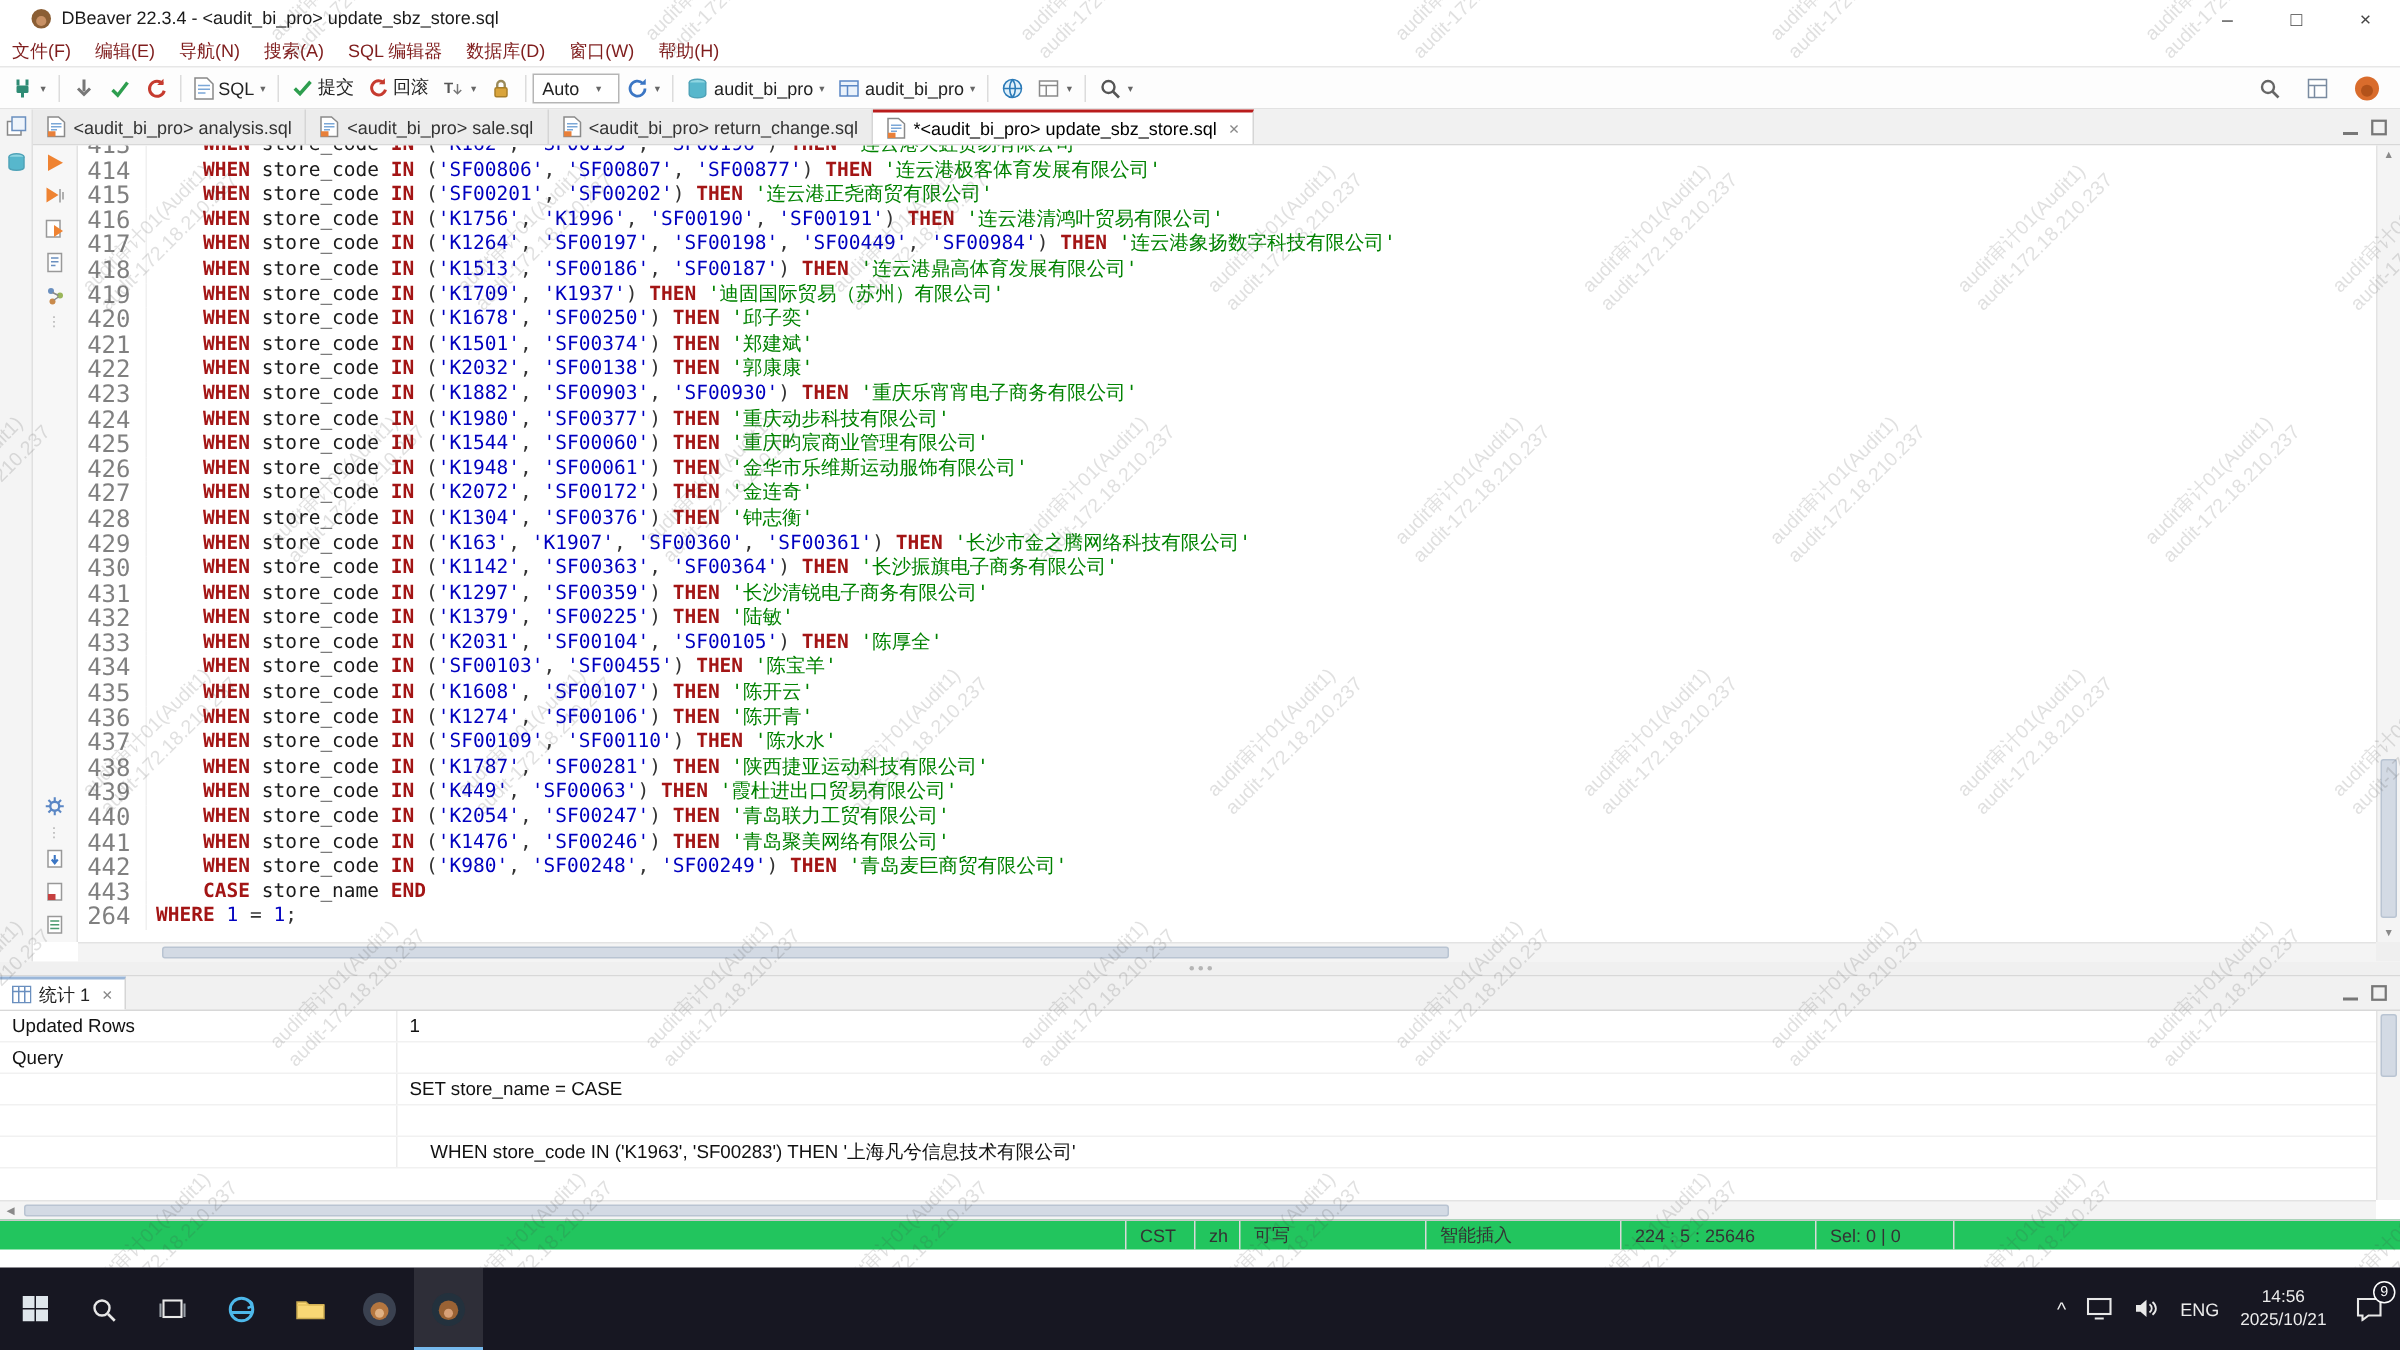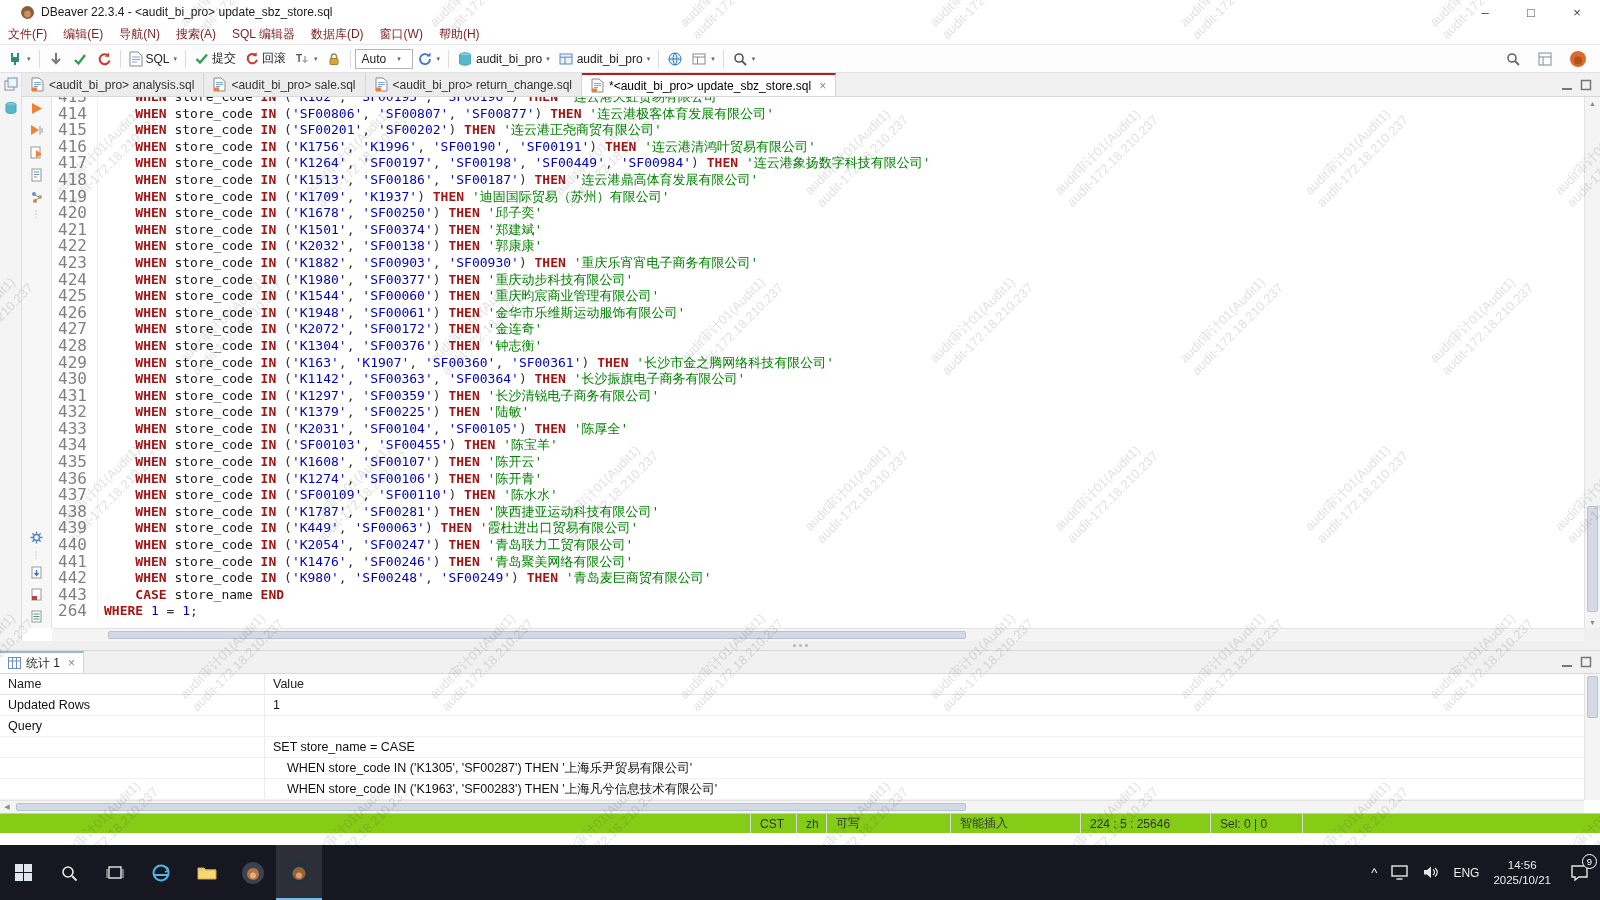--- a/index.html
+++ b/index.html
@@ -70,21 +70,21 @@
   .srow{display:flex;height:21px;line-height:20px;border-bottom:1px solid #f1f1f1}
   .srow.header{border-bottom:1px solid #e2e2e2;color:#222}
   .sname{flex:none;width:265px;padding-left:8px;border-right:1px solid #ececec;white-space:pre;overflow:hidden}
   .sval{flex:1;padding-left:8px;white-space:pre;overflow:hidden}
   .pvscroll{right:0;top:674px;width:16px;height:126px;background:#f4f4f4;border-left:1px solid #e3e3e3}
   .pvthumb{position:absolute;left:2px;right:2px;top:2px;height:42px;background:#d3dae4;border:1px solid #b9c4d2;border-radius:2px}
   .phscroll{left:0;top:800px;right:16px;height:13px;background:#f4f4f4;border-top:1px solid #e3e3e3}
   .phthumb{position:absolute;top:2px;bottom:2px;left:16px;width:60%;background:#d3dae4;border:1px solid #b9c4d2;border-radius:2px}
 
   
-  .statusbar{left:0;top:813px;width:100%;height:20px;background:#84cc16;border-top:1px solid #c9c9c9}
+  .statusbar{left:0;top:813px;width:100%;height:20px;background:#22c55e;border-top:1px solid #c9c9c9}
   .status-cells{position:absolute;left:750px;top:0;height:100%;display:flex;align-items:stretch;
     font-size:12px;color:#333;border-left:1px solid #dadada}
   .scell{display:flex;align-items:center;padding-left:9px;border-right:1px solid #dadada}
 
   
   .taskbar{left:0;top:845px;width:100%;height:55px;background:#171722;display:flex;align-items:stretch;z-index:100}
   .tb-btn{width:46px;display:flex;align-items:center;justify-content:center}
   .tb-btn.active{background:rgba(255,255,255,.10);box-shadow:inset 0 -2px 0 #76b9ed}
   .tb-right{margin-left:auto;display:flex;align-items:stretch}
   .tb-tray{display:flex;align-items:center;justify-content:center;padding:0 7px;color:#ececec;font-size:12px}
@@ -470,39 +470,34 @@
       </span>
       <span style="display:flex">
         <svg width="12" height="12">
             <rect x="1.5" y="1.5" width="9" height="9" fill="none" stroke="#777" stroke-width="1.5"></rect>
           </svg>
       </span>
     </span>
   </div>
 
   <div class="abs stats">
-    <div class="srow header">
-      <span class="sname">Name</span>
-      <span class="sval">Value</span>
-    </div>
     <div>
         <div class="srow">
           <span class="sname">Updated Rows</span>
           <span class="sval">1</span>
         </div>
         <div class="srow">
           <span class="sname">Query</span>
         </div>
         <div class="srow">
           <span class="sname"></span>
           <span class="sval">SET store_name = CASE</span>
         </div>
         <div class="srow">
           <span class="sname"></span>
-          <span class="sval">    WHEN store_code IN ('K1305', 'SF00287') THEN '上海乐尹贸易有限公司'</span>
         </div>
         <div class="srow">
           <span class="sname"></span>
           <span class="sval">    WHEN store_code IN ('K1963', 'SF00283') THEN '上海凡兮信息技术有限公司'</span>
         </div>
       </div>
   </div>
 
   <div class="abs pvscroll">
     <div class="pvthumb"></div>

